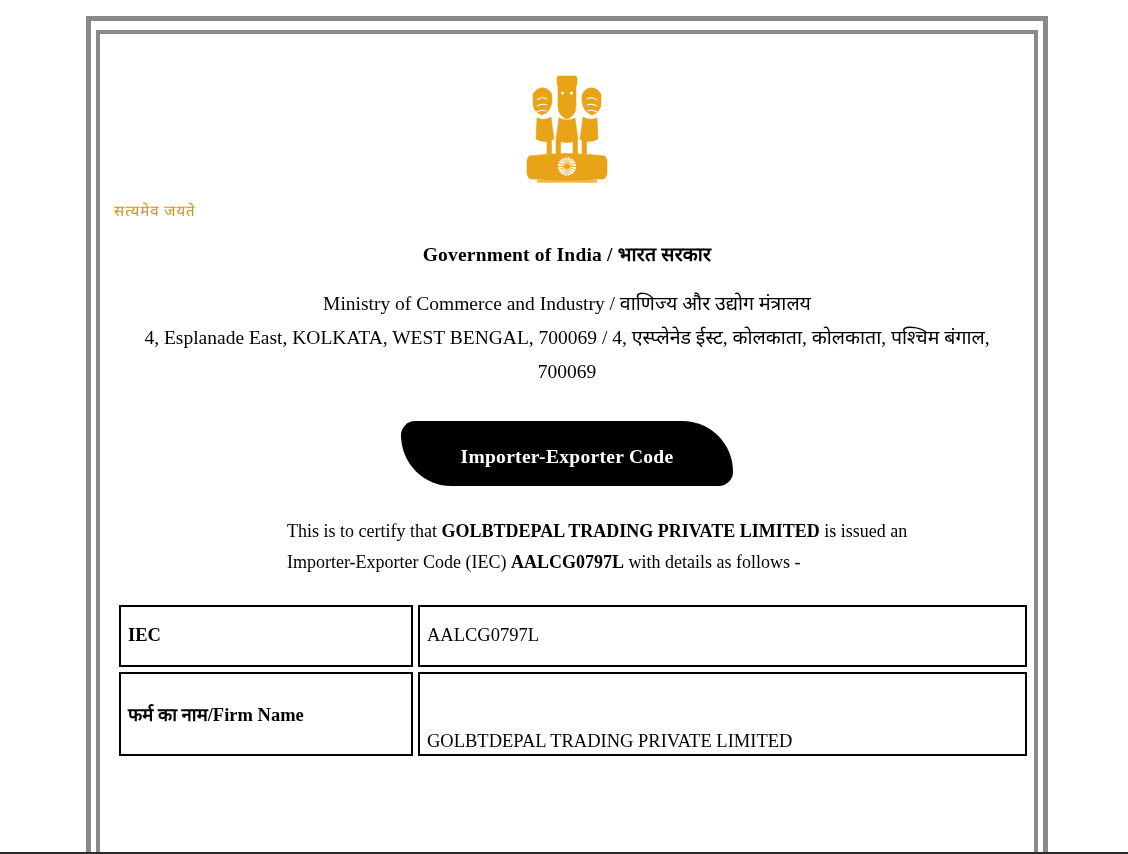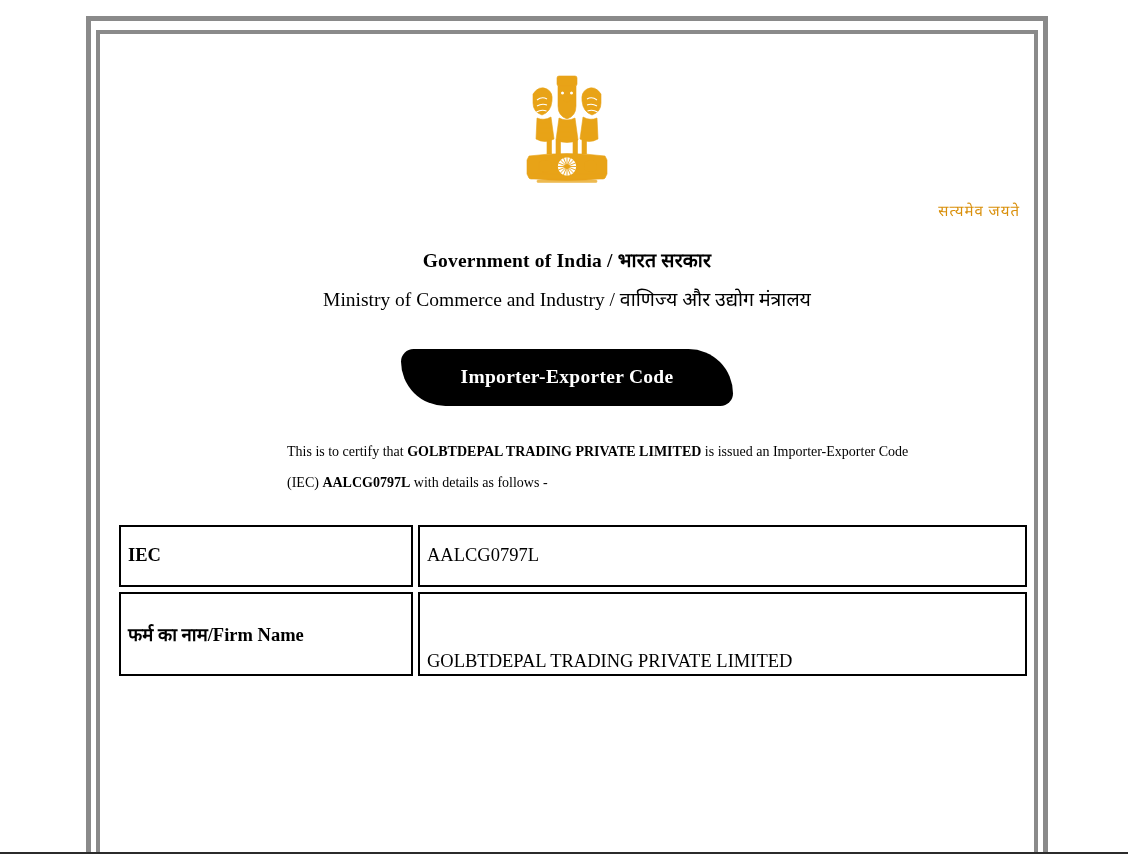--- a/index.html
+++ b/index.html
@@ -50,72 +50,72 @@
     background: #ffffff;
     overflow: hidden;
   }
   .page-content {
     padding: 0 14px;
     box-sizing: border-box;
   }
 
   
   .emblem-wrap {
-    text-align: right;
+    text-align: left;
     padding-top: 36px;
     padding-bottom: 4px;
   }
   .emblem-svg { display: block; margin: 0 auto; }
   .emblem-motto {
     font-family: "Liberation Serif", "DejaVu Serif", serif;
     font-size: 15px;
     color: #d98f0a;
     letter-spacing: 1px;
     margin-top: -2px;
   }
 
   
   .gov-title {
     text-align: center;
     font-weight: bold;
     font-size: 19.5px;
-    margin-top: 22px;
+    margin-top: 16px;
     letter-spacing: 0.2px;
   }
   .head-line {
     text-align: center;
     font-size: 19.5px;
     line-height: 34px;
     margin: 0 auto;
     max-width: 905px;
   }
-  .head-line.first { margin-top: 10px; }
+  .head-line.first { margin-top: 20px; }
 
   
   .banner-row {
     text-align: center;
     margin-top: 32px;
   }
   .iec-banner {
     display: inline-block;
     background: #000000;
     color: #ffffff;
     font-weight: bold;
     font-size: 19.5px;
-    padding: 18px 60px 19px 60px;
+    padding: 26px 60px 19px 60px;
     border-radius: 26px 92px 26px 92px;
     letter-spacing: 0.3px;
     line-height: 1;
   }
 
   
   .certify {
     margin: 30px auto 0 auto;
     max-width: 740px;
-    font-size: 14px;
+    font-size: 18px;
     line-height: 31px;
     text-align: left;
     padding-left: 90px;
     box-sizing: border-box;
   }
   .certify b { font-weight: bold; }
 
   
   .details-table {
     margin-top: 22px;
@@ -203,20 +203,21 @@
             <path d="M82 92 q5 -3 9 -1 q3 2 3 6 q-1 5 -5 5 q-6 0 -8 -3 z"></path>
 
             <rect x="34" y="110" width="60" height="2.5" rx="1" opacity="0.75"></rect>
           </g>
         </svg>
         <div class="emblem-motto">सत्यमेव जयते</div>
       </div>
 
       <div class="gov-title">Government of India / भारत सरकार</div>
       <div class="head-line first">Ministry of Commerce and Industry / वाणिज्य और उद्योग मंत्रालय</div>
+      <div class="head-line">4, Esplanade East, KOLKATA, WEST BENGAL, 700069  / 4, एस्प्लेनेड ईस्ट, कोलकाता, कोलकाता, पश्चिम बंगाल, 700069</div>
 
       <div class="banner-row">
         <span class="iec-banner">Importer-Exporter Code</span>
       </div>
 
       <div class="certify">
         <span>This is to certify that </span><b>GOLBTDEPAL TRADING PRIVATE LIMITED</b><span> is issued an Importer-Exporter Code (IEC) </span><b>AALCG0797L</b><span> with details as follows -</span>
       </div>
 
       <table class="details-table">

